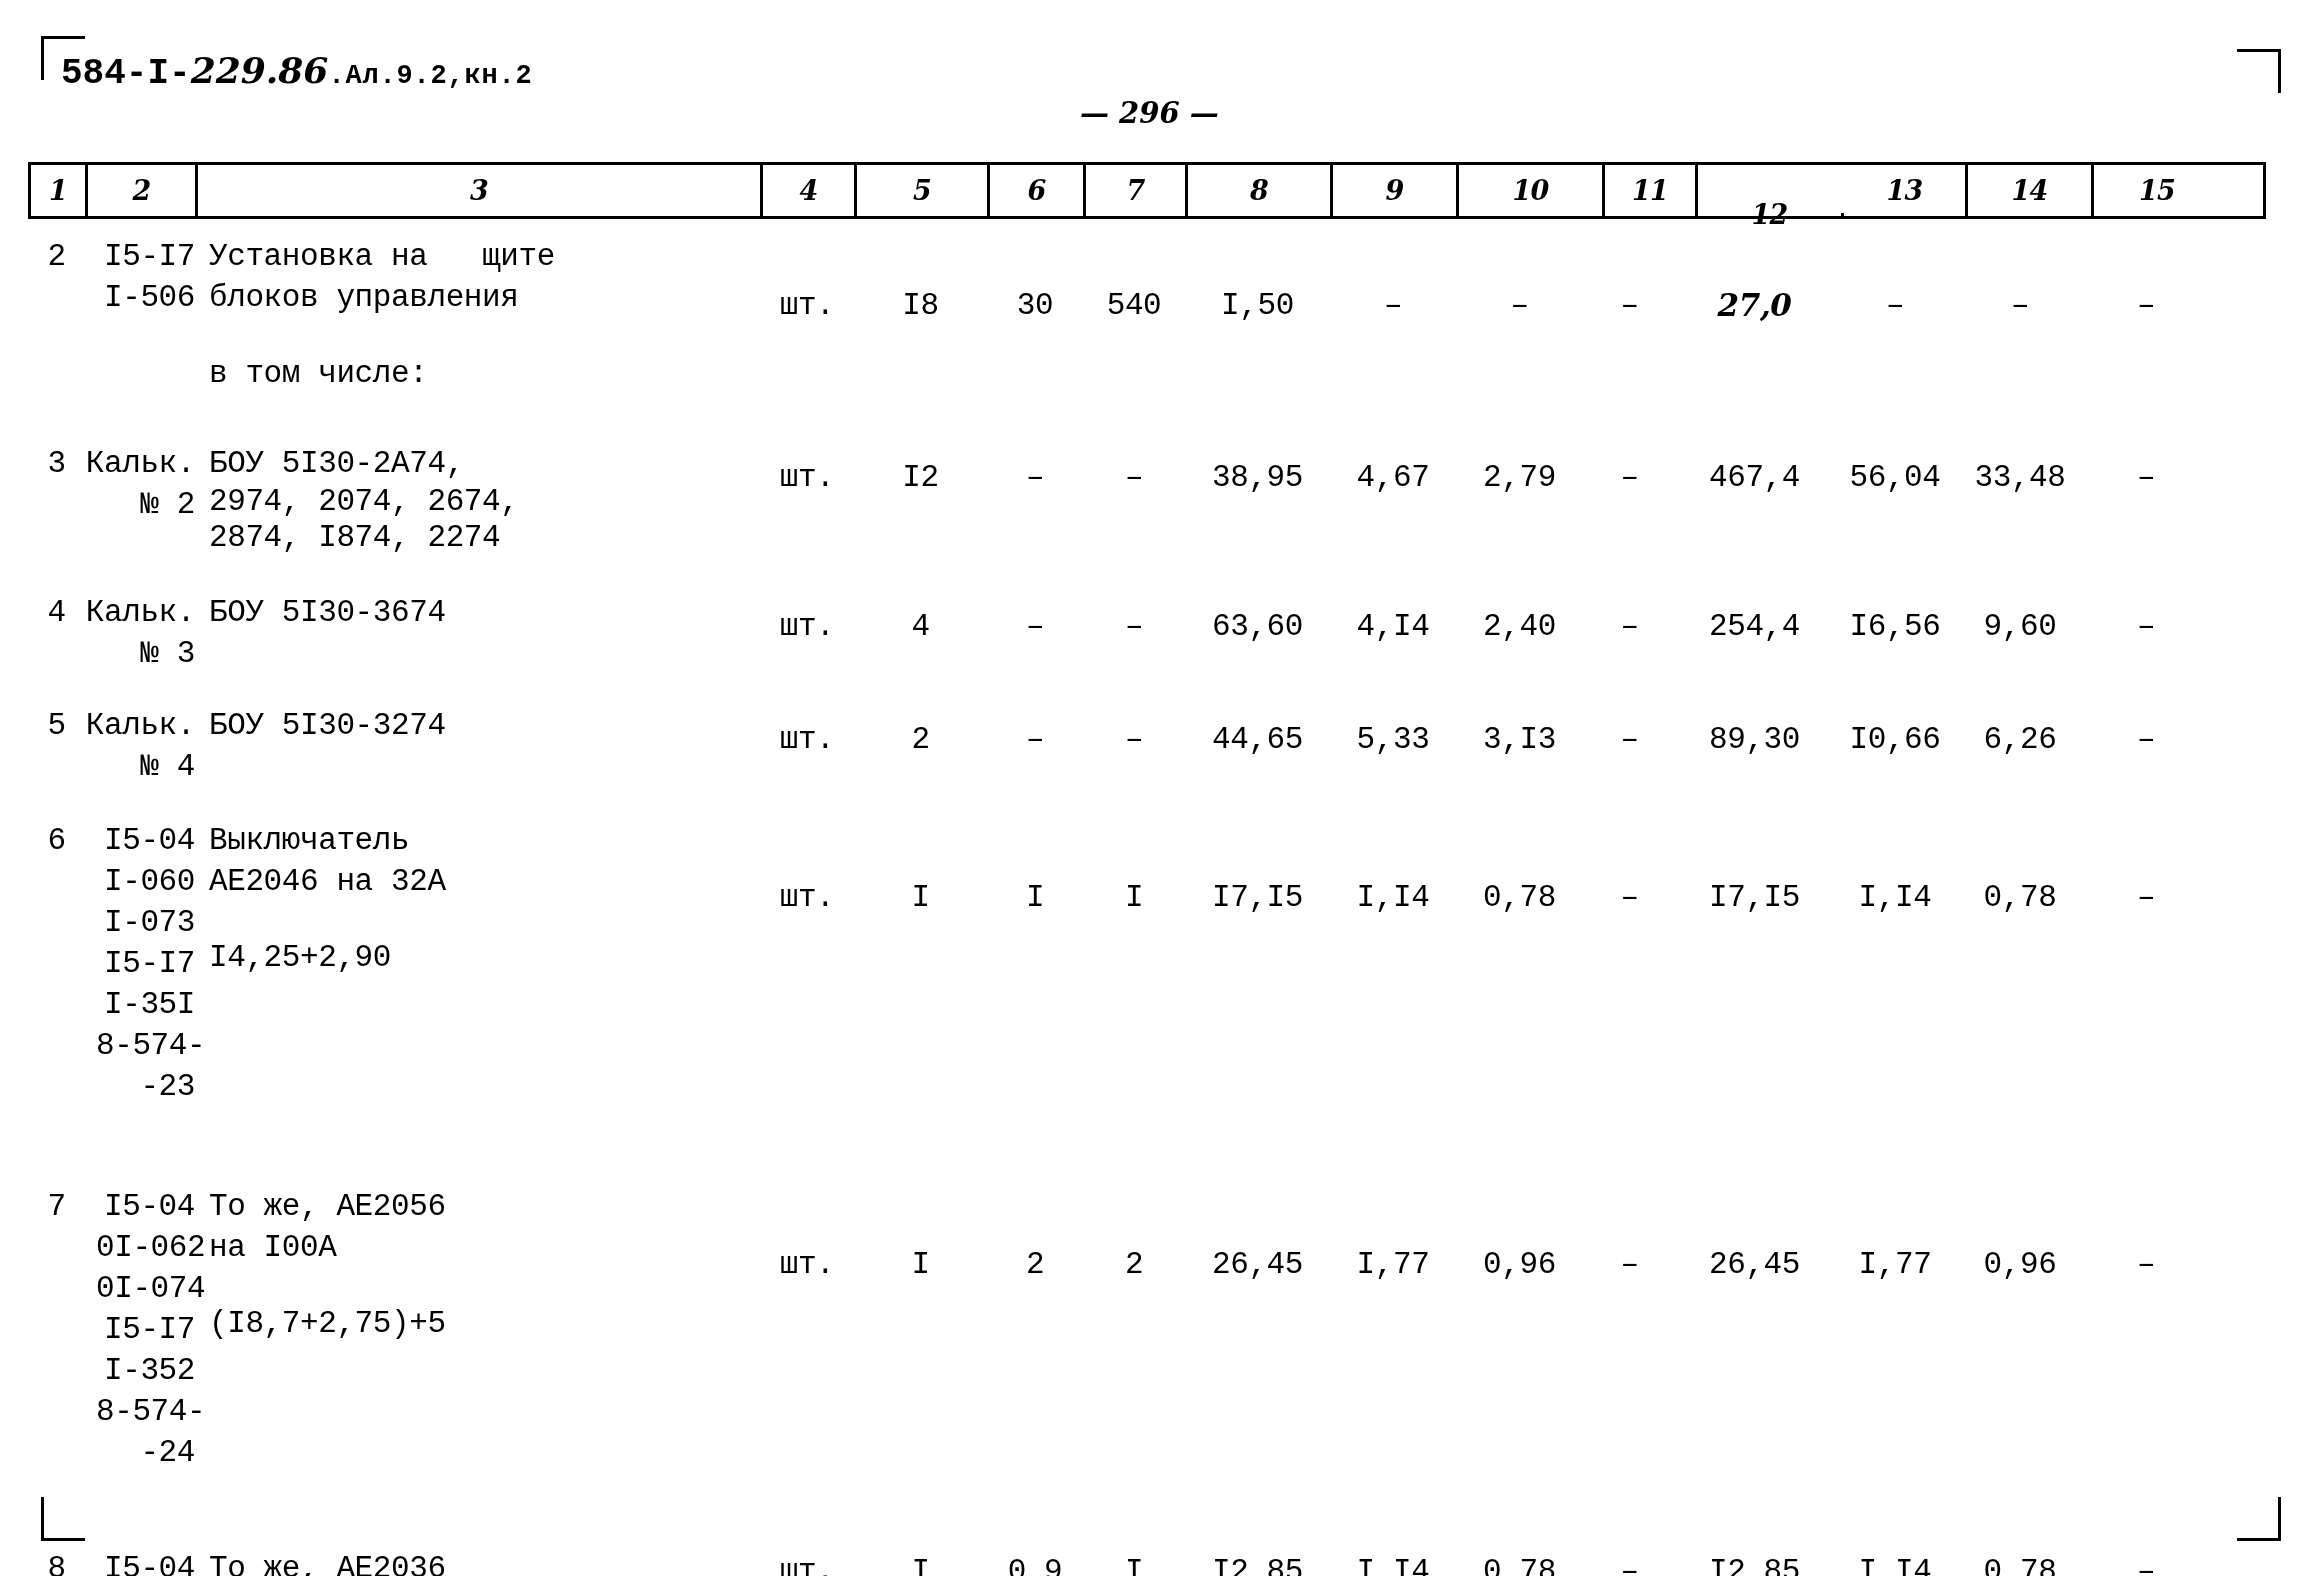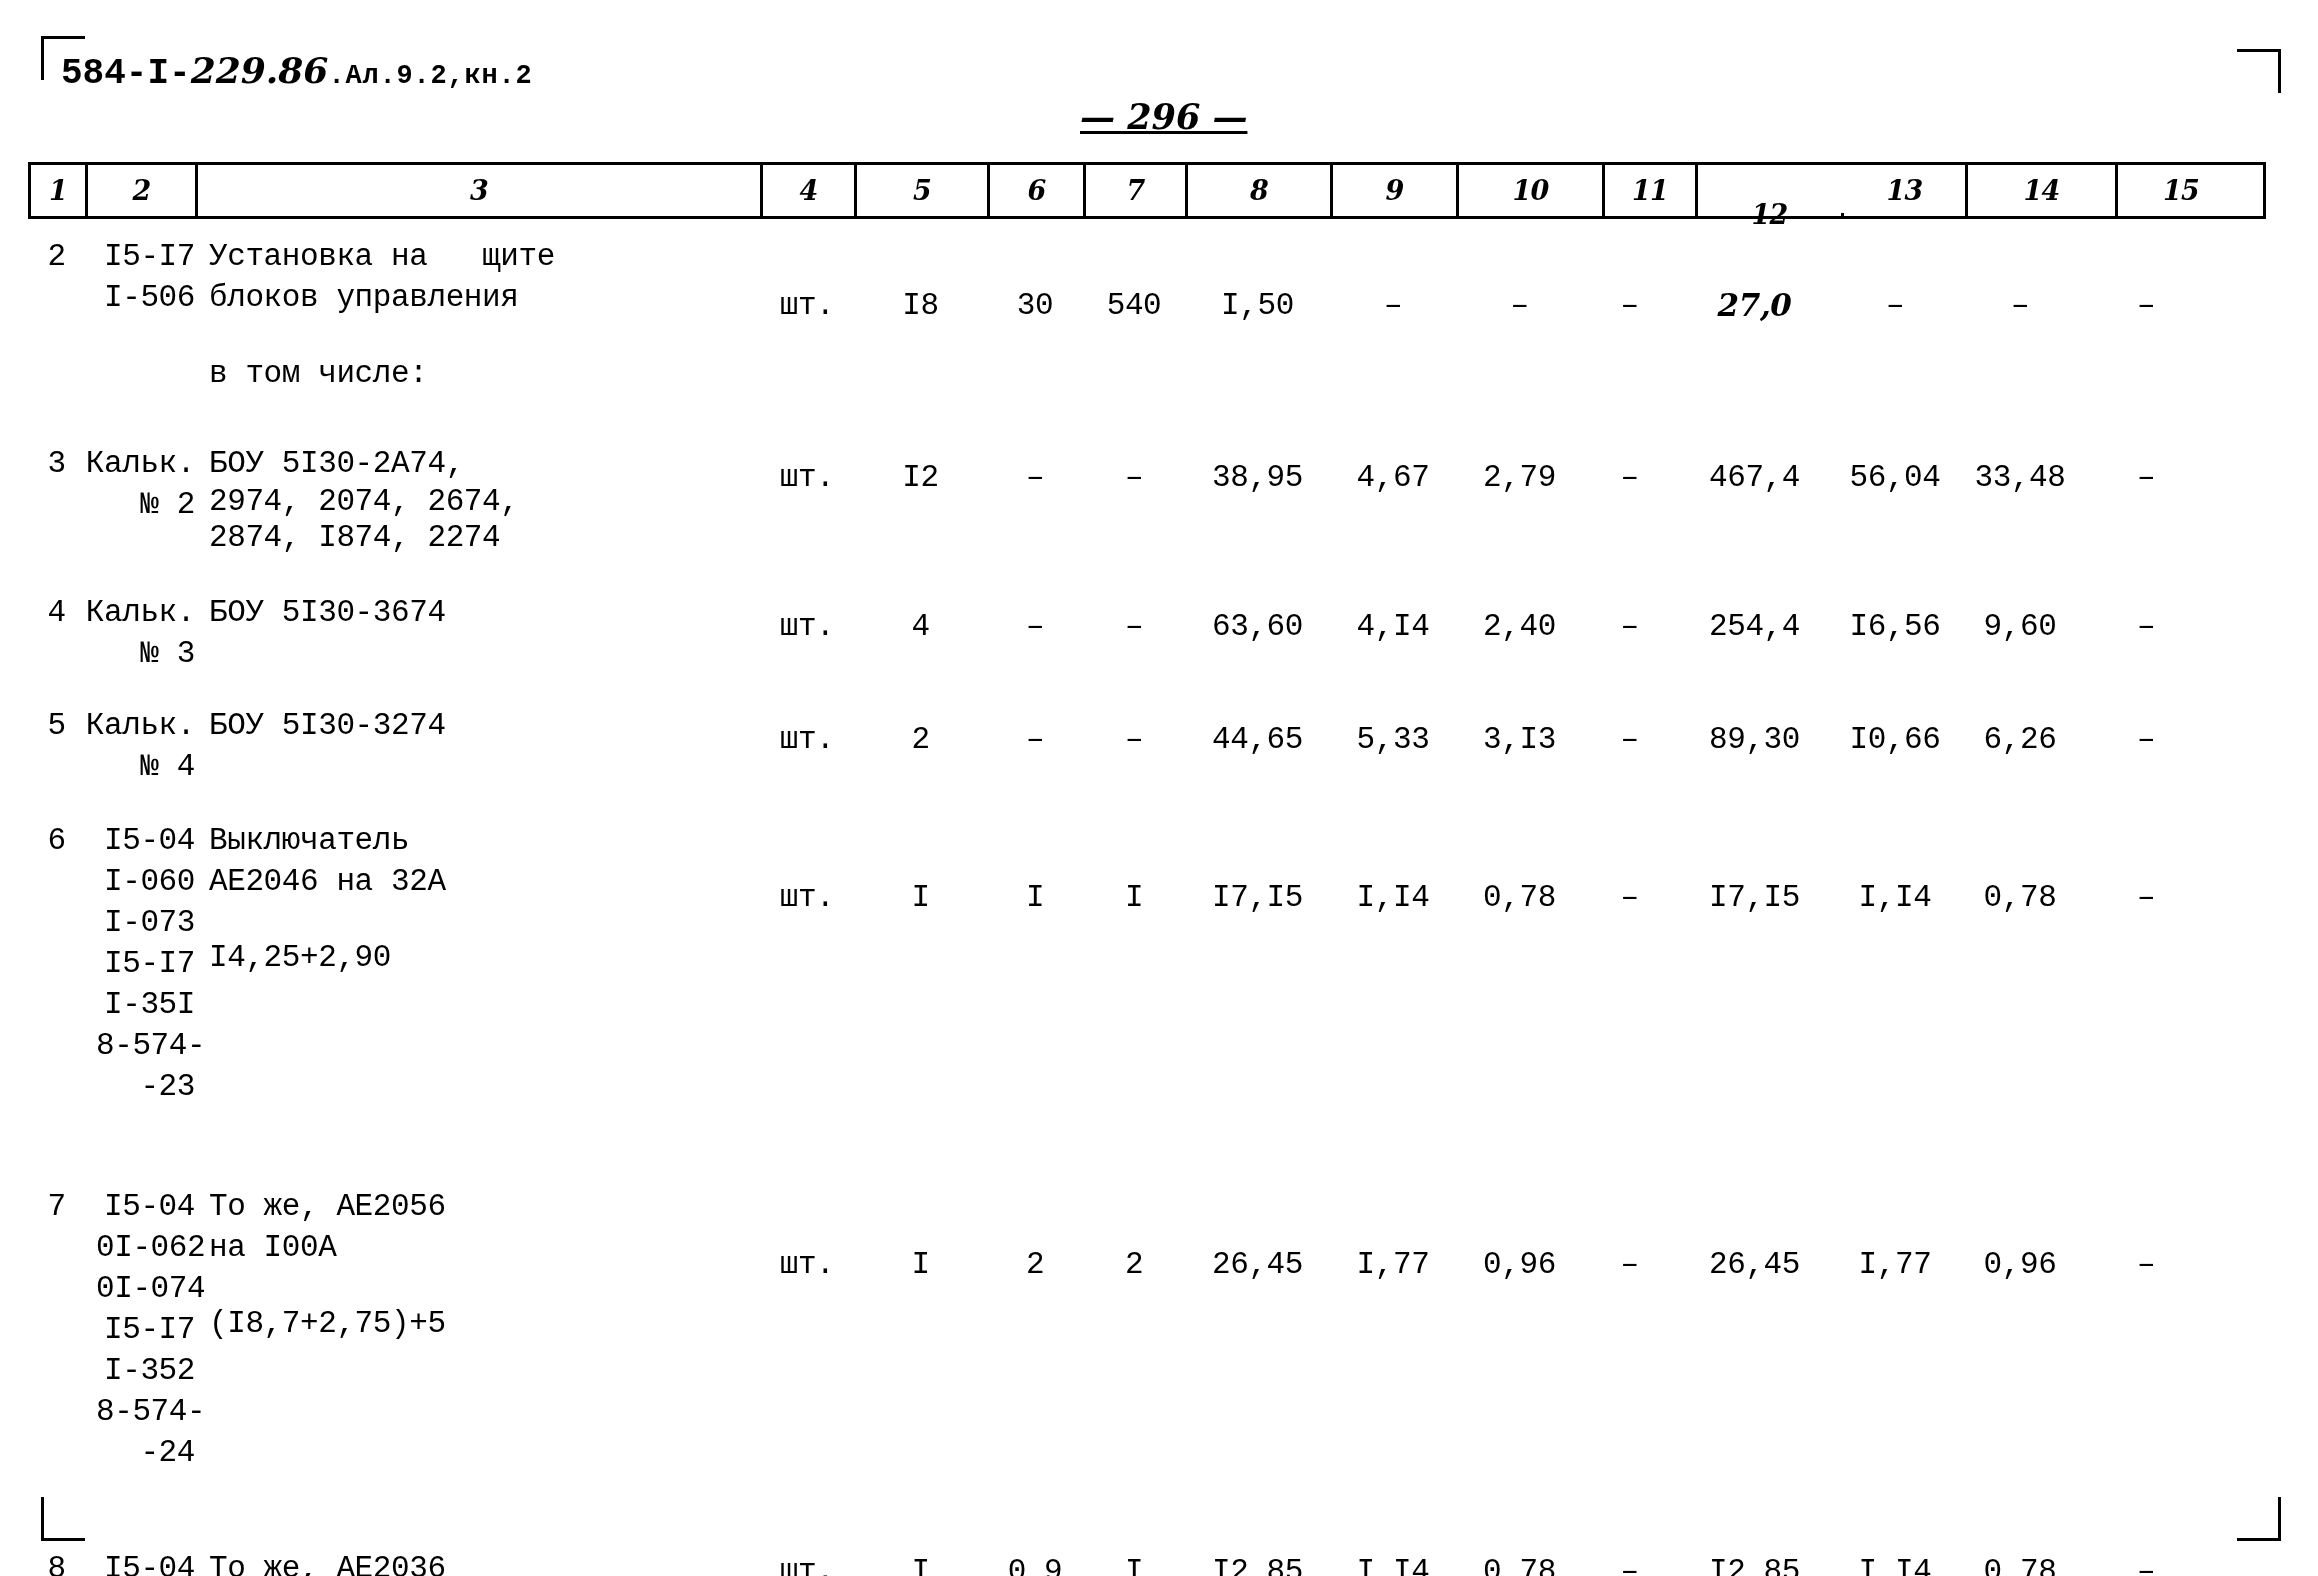--- a/index.html
+++ b/index.html
@@ -53,23 +53,22 @@
     letter-spacing: 0.8px;
   }
 
   .page-no {
     position: absolute;
     left: 1080px;
     top: 96px;
     font-family: "DejaVu Serif", serif;
     font-style: italic;
     font-weight: 700;
-    font-size: 35px;
+    font-size: 29px;
     white-space: pre;
-    text-decoration: underline;
   }
 
   
   .colhead {
     position: absolute;
     left: 28px;
     top: 162px;
     width: 2238px;
     height: 57px;
     display: flex;
@@ -142,21 +141,21 @@
     <div class="ch" style="width: 94px;">4</div>
     <div class="ch" style="width: 133px;">5</div>
     <div class="ch" style="width: 96px;">6</div>
     <div class="ch" style="width: 102px;">7</div>
     <div class="ch" style="width: 145px;">8</div>
     <div class="ch" style="width: 126px;">9</div>
     <div class="ch" style="width: 146px;">10</div>
     <div class="ch" style="width: 93px;">11</div>
     <div class="ch" style="width: 146px; margin-top: 48px;">12</div>
     <div class="ch" style="width: 124px;">13</div>
-    <div class="ch" style="width: 150px;">14</div>
+    <div class="ch" style="width: 126px;">14</div>
     <div class="ch" style="width: 126px;">15</div>
   </div>
 
 <div class="sheet" id="sheet">
     <div class="row"><div class="cell c-num" style="width: 57px;">2</div><div class="cell c-code" style="width: 110px;"><div>I5-I7</div><div style="padding-left: 11px;">I-506</div></div><div class="cell c-desc" style="width: 565px; padding-left: 14px; margin-top: 0px;"><div>Установка на   щите</div><div>блоков управления</div><div class="desc-gap"></div><div>в том числе:</div></div><div class="cell c-val" style="width: 94px; text-align: center; margin-top: 49px;">шт.</div><div class="cell c-val" style="width: 133px; margin-top: 49px;">I8</div><div class="cell c-val" style="width: 96px; margin-top: 49px;">30</div><div class="cell c-val" style="width: 102px; margin-top: 49px;">540</div><div class="cell c-val" style="width: 145px; margin-top: 49px;">I,50</div><div class="cell c-val" style="width: 126px; margin-top: 49px;">–</div><div class="cell c-val" style="width: 127px; margin-top: 49px;">–</div><div class="cell c-val" style="width: 93px; margin-top: 49px;">–</div><div class="cell c-val" style="width: 157px; margin-top: 49px;"><span class="hand-num">27,0</span></div><div class="cell c-val" style="width: 124px; margin-top: 49px;">–</div><div class="cell c-val" style="width: 126px; margin-top: 49px;">–</div><div class="cell c-val" style="width: 126px; margin-top: 49px;">–</div></div>
     <div style="height: 49px;"></div>
     <div class="row"><div class="cell c-num" style="width: 57px;">3</div><div class="cell c-code" style="width: 110px;"><div>Кальк.</div><div style="padding-left: 11px;">№ 2</div></div><div class="cell c-desc" style="width: 565px; padding-left: 14px; margin-top: 0px;"><div>БОУ 5I30-2А74,</div><div style="line-height: 36px;">2974, 2074, 2674,</div><div style="line-height: 36px;">2874, I874, 2274</div></div><div class="cell c-val" style="width: 94px; text-align: center; margin-top: 14px;">шт.</div><div class="cell c-val" style="width: 133px; margin-top: 14px;">I2</div><div class="cell c-val" style="width: 96px; margin-top: 14px;">–</div><div class="cell c-val" style="width: 102px; margin-top: 14px;">–</div><div class="cell c-val" style="width: 145px; margin-top: 14px;">38,95</div><div class="cell c-val" style="width: 126px; margin-top: 14px;">4,67</div><div class="cell c-val" style="width: 127px; margin-top: 14px;">2,79</div><div class="cell c-val" style="width: 93px; margin-top: 14px;">–</div><div class="cell c-val" style="width: 157px; margin-top: 14px;">467,4</div><div class="cell c-val" style="width: 124px; margin-top: 14px;">56,04</div><div class="cell c-val" style="width: 126px; margin-top: 14px;">33,48</div><div class="cell c-val" style="width: 126px; margin-top: 14px;">–</div></div>
     <div style="height: 36px;"></div>
     <div class="row"><div class="cell c-num" style="width: 57px;">4</div><div class="cell c-code" style="width: 110px;"><div>Кальк.</div><div style="padding-left: 11px;">№ 3</div></div><div class="cell c-desc" style="width: 565px; padding-left: 14px;"><div>БОУ 5I30-3674</div></div><div class="cell c-val" style="width: 94px; text-align: center; margin-top: 14px;">шт.</div><div class="cell c-val" style="width: 133px; margin-top: 14px;">4</div><div class="cell c-val" style="width: 96px; margin-top: 14px;">–</div><div class="cell c-val" style="width: 102px; margin-top: 14px;">–</div><div class="cell c-val" style="width: 145px; margin-top: 14px;">63,60</div><div class="cell c-val" style="width: 126px; margin-top: 14px;">4,I4</div><div class="cell c-val" style="width: 127px; margin-top: 14px;">2,40</div><div class="cell c-val" style="width: 93px; margin-top: 14px;">–</div><div class="cell c-val" style="width: 157px; margin-top: 14px;">254,4</div><div class="cell c-val" style="width: 124px; margin-top: 14px;">I6,56</div><div class="cell c-val" style="width: 126px; margin-top: 14px;">9,60</div><div class="cell c-val" style="width: 126px; margin-top: 14px;">–</div></div>
     <div style="height: 31px;"></div>

